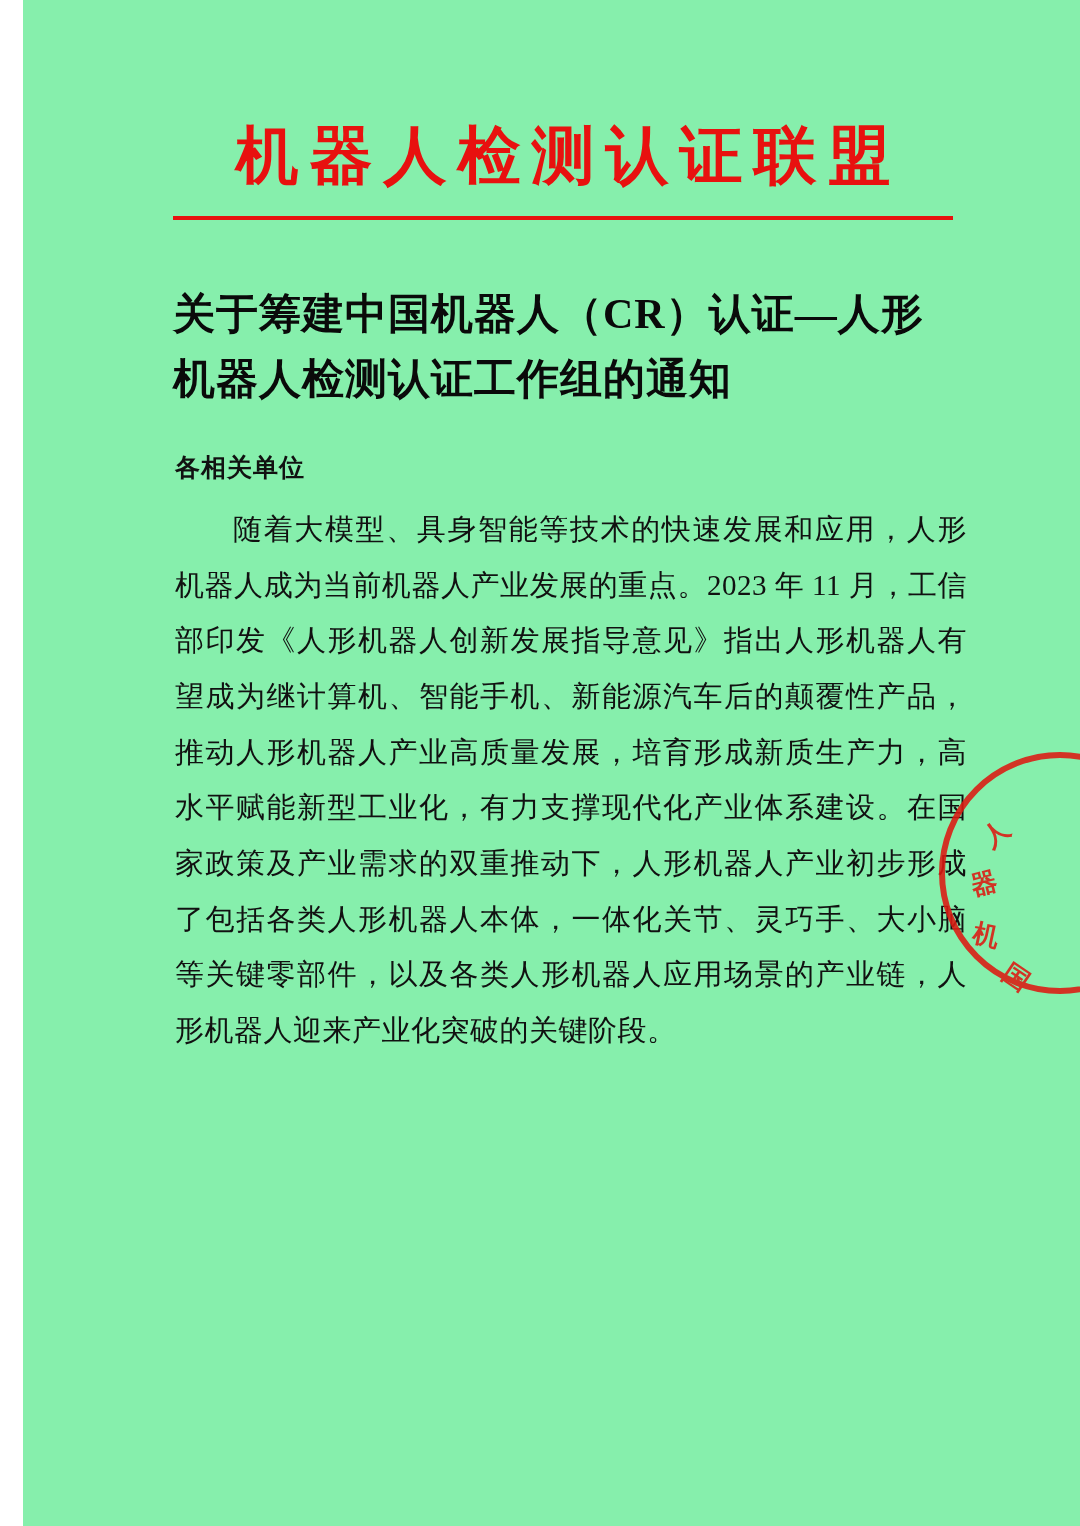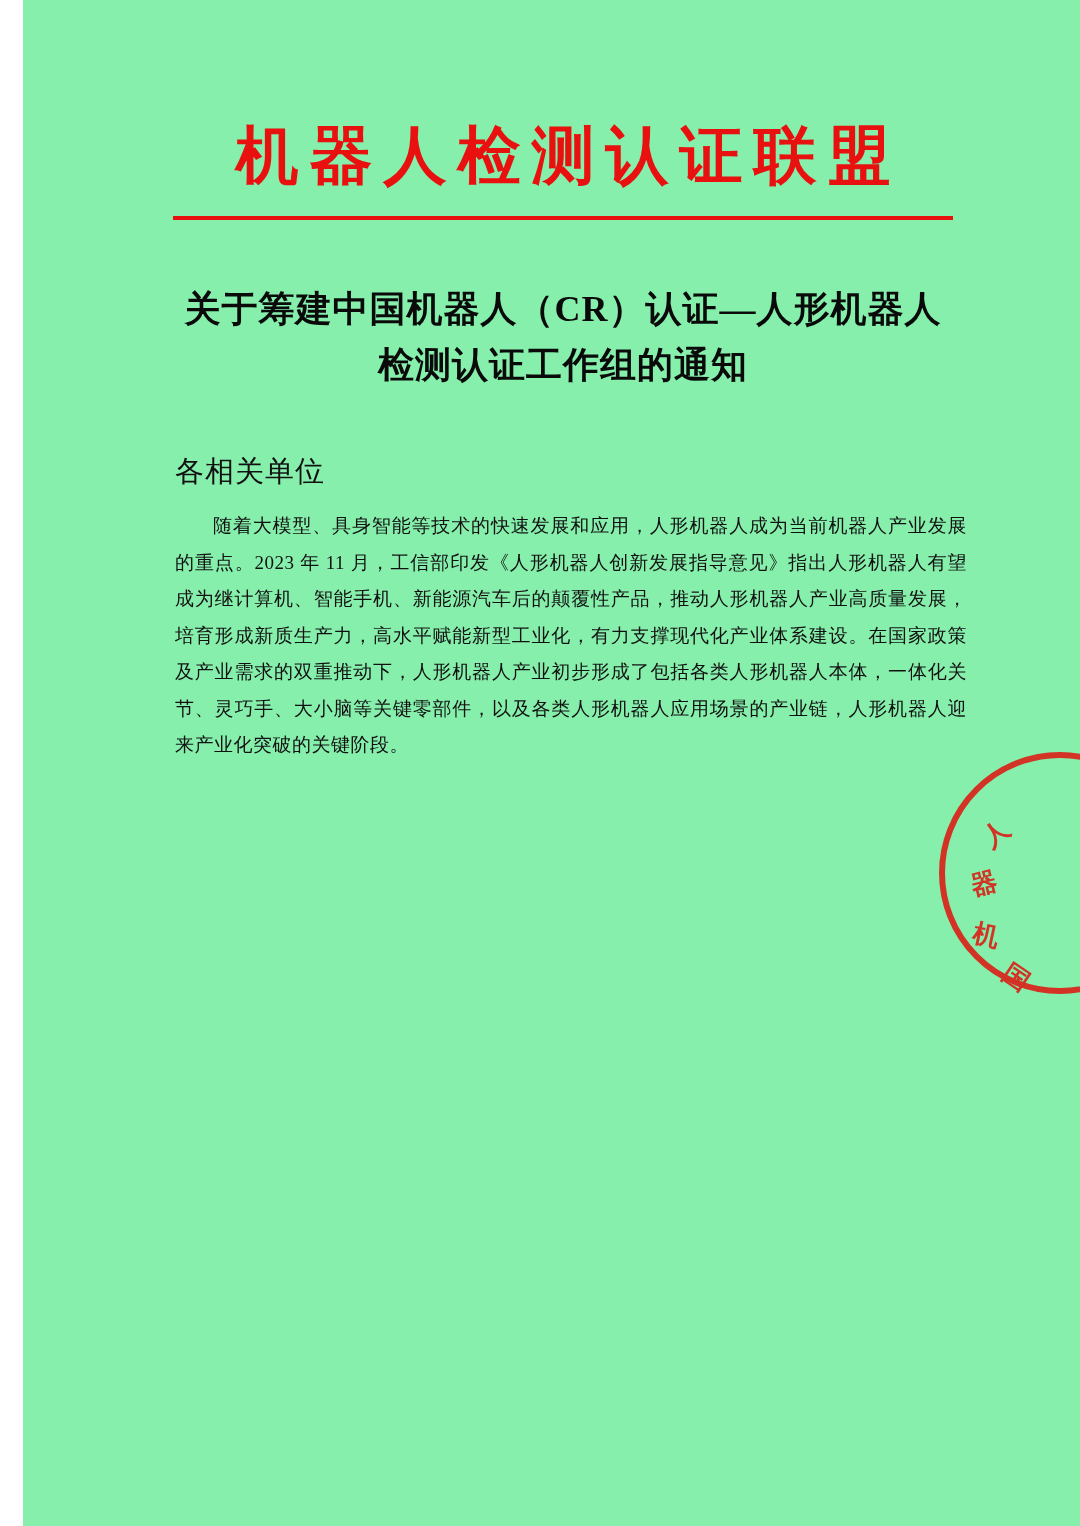--- a/index.html
+++ b/index.html
@@ -41,45 +41,45 @@
     height: 4px;
     background: #e8110f;
   }
 
   
   .doc-title {
     position: absolute;
     left: 150px;
     right: 150px;
     top: 282px;
-    text-align: center;
-    font-size: 36px;
+    text-align: left;
+    font-size: 42px;
     font-weight: bold;
     line-height: 1.55;
     color: #0a0a0a;
     letter-spacing: 1px;
   }
 
   
   .body-block {
     position: absolute;
     left: 152px;
     width: 792px;
     top: 448px;
   }
   .salutation {
-    font-size: 29px;
-    font-weight: normal;
+    font-size: 25px;
+    font-weight: bold;
     line-height: 1.6;
     color: #111;
     margin-bottom: 14px;
     letter-spacing: 1px;
   }
   .para {
-    font-size: 19px;
+    font-size: 29px;
     line-height: 1.92;
     color: #111;
     text-align: justify;
     text-justify: inter-ideograph;
     text-indent: 2em;
     margin: 0 0 4px 0;
     letter-spacing: 0.5px;
   }
 
   

